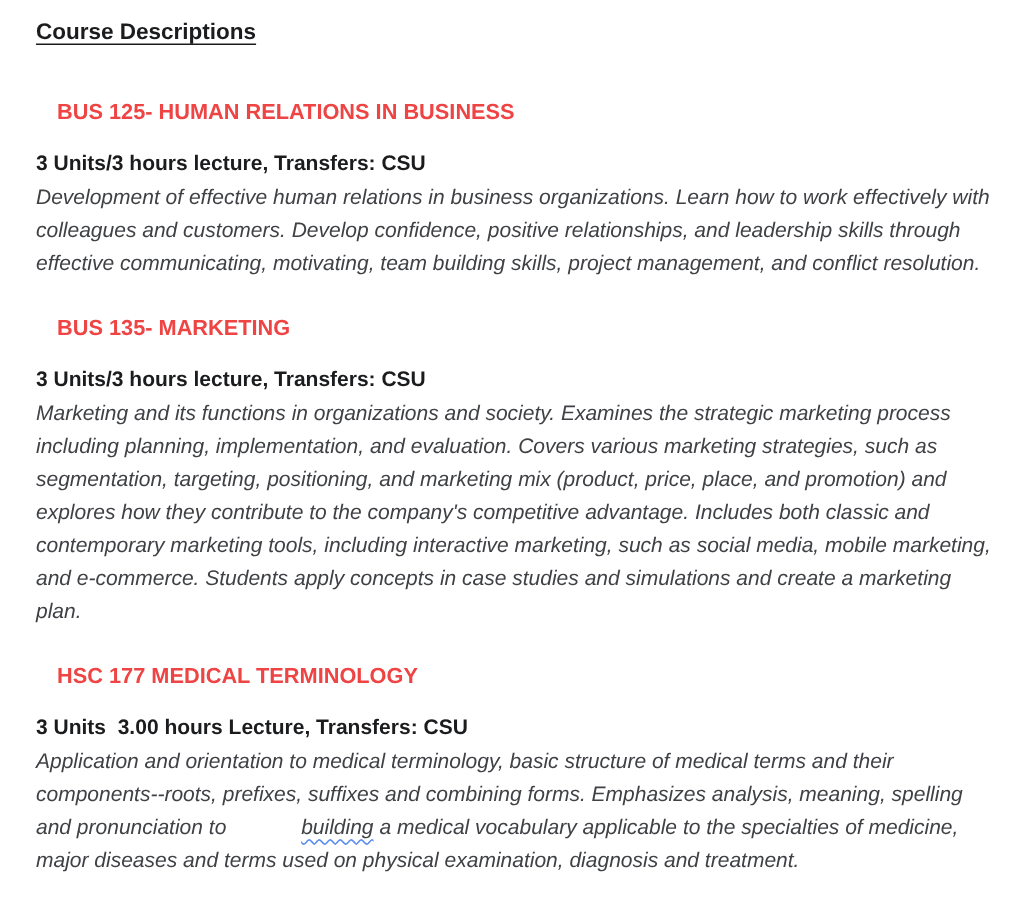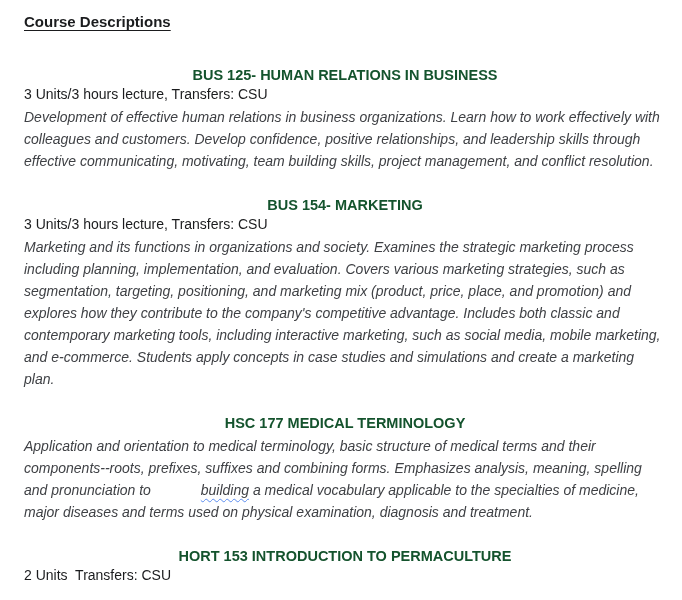--- a/index.html
+++ b/index.html
@@ -28,29 +28,28 @@
   }
   .course-block {
     margin-top: 24px;
   }
   .course-block:first-of-type {
     margin-top: 36px;
   }
   .course-title {
     font-size: 14.5px;
     font-weight: bold;
-    color: #14532d;
+    color: #ef4444;
     line-height: 19px;
-    margin: 0;
+    margin: 14px;
     white-space: pre-wrap;
-    text-align: center;
   }
   .course-units {
     font-size: 14px;
-    font-weight: normal;
+    font-weight: bold;
     color: #1b1c1e;
     line-height: 19px;
     margin: 0;
     white-space: pre-wrap;
   }
   .course-desc {
     font-size: 14px;
     color: #3f4145;
     line-height: 22px;
     margin: 2px 0 0 0;
@@ -72,27 +71,28 @@
 
   <h1 class="doc-title">Course Descriptions</h1>
 
   <section class="course-block">
     <p class="course-title">BUS 125- HUMAN RELATIONS IN BUSINESS</p>
     <p class="course-units">3 Units/3 hours lecture, Transfers: CSU</p>
     <p class="course-desc">Development of effective human relations in business organizations. Learn how to work effectively with colleagues and customers. Develop confidence, positive relationships, and leadership skills through effective communicating, motivating, team building skills, project management, and conflict resolution.</p>
   </section>
 
   <section class="course-block">
-    <p class="course-title">BUS 154- MARKETING</p>
+    <p class="course-title">BUS 135- MARKETING</p>
     <p class="course-units">3 Units/3 hours lecture, Transfers: CSU</p>
     <p class="course-desc">Marketing and its functions in organizations and society. Examines the strategic marketing process including planning, implementation, and evaluation. Covers various marketing strategies, such as segmentation, targeting, positioning, and marketing mix (product, price, place, and promotion) and explores how they contribute to the company's competitive advantage. Includes both classic and contemporary marketing tools, including interactive marketing, such as social media, mobile marketing, and e-commerce. Students apply concepts in case studies and simulations and create a marketing plan.</p>
   </section>
 
   <section class="course-block">
     <p class="course-title">HSC 177 MEDICAL TERMINOLOGY</p>
+    <p class="course-units">3 Units  3.00 hours Lecture, Transfers: CSU</p>
     <p class="course-desc">Application and orientation to medical terminology, basic structure of medical terms and their components--roots, prefixes, suffixes and combining forms. Emphasizes analysis, meaning, spelling and pronunciation to <span class="squiggle">building</span> a medical vocabulary applicable to the specialties of medicine, major diseases and terms used on physical examination, diagnosis and treatment.</p>
   </section>
 
   <section class="course-block">
     <p class="course-title">HORT 153 INTRODUCTION TO PERMACULTURE</p>
     <p class="course-units">2 Units  Transfers: CSU</p>
 
   </section>
 
 </div>

